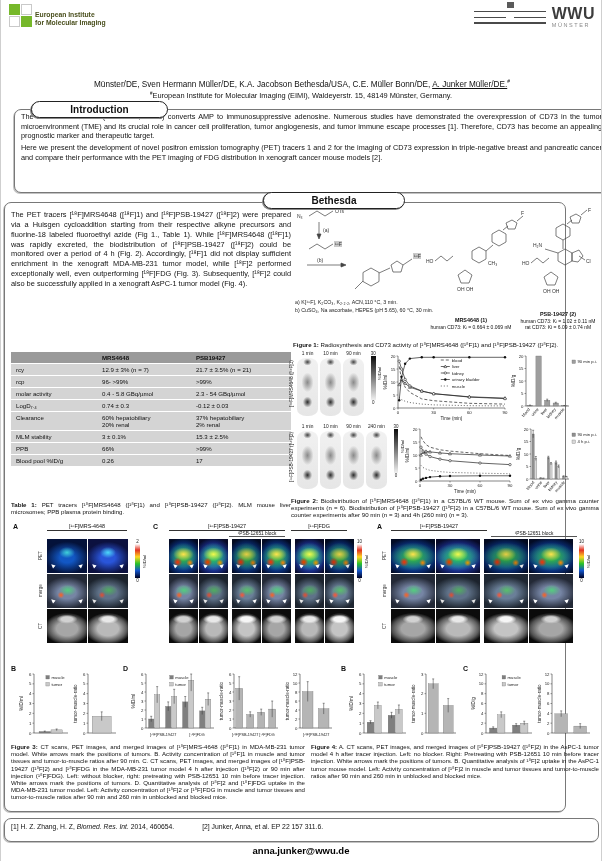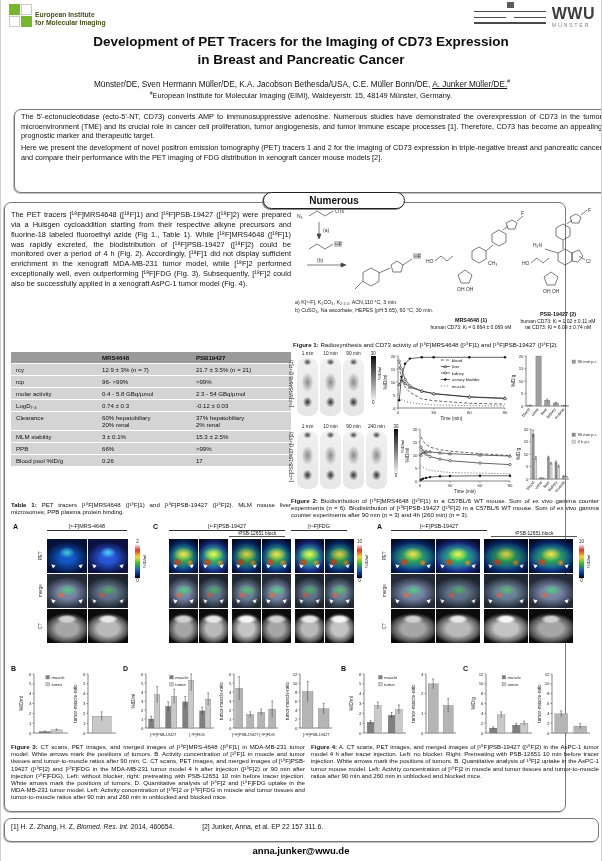--- a/index.html
+++ b/index.html
@@ -124,41 +124,40 @@
         <i class="wl mid"></i>
         <i class="wl"></i>
         <b class="castle"></b>
     </div>
     <div class="wname">
       <span class="wwu-big">WWU</span>
       <span class="wwu-sub">MÜNSTER</span>
     </div>
   </div>
 
-  <div class="title">
-    <div>Development of PET Tracers for the Imaging of CD73 Expression</div>
-    <div>in Breast and Pancreatic Cancer</div>
-  </div>
 
   <div class="authors">
     <br>
     <span>Münster/DE, Sven Hermann Müller/DE, K.A. Jacobson Bethesda/USA, C.E. Müller Bonn/DE, </span><span class="u">A. Junker Müller/DE.</span><sup>#</sup>
   </div>
 
   <div class="affil">
     <sup>#</sup><span>European Institute for Molecular Imaging (EIMI), Waldeyerstr. 15, 48149 Münster, Germany.</span>
   </div>
 
+  <div class="pill" style="left:30px;top:101px;width:135px;">
+    <span>Introduction</span>
+  </div>
   <div class="box" style="left:3px;top:109px;width:595px;height:84px;margin-left:10px;">
     <p class="intro-p">The 5'-ectonucleotidase (ecto-5'-NT, CD73) converts AMP to immunosuppressive adenosine. Numerous studies have demonstrated the overexpression of CD73 in the tumor microenvironment (TME) and its crucial role in cancer cell proliferation, tumor angiogenesis, and tumor immune escape processes [1]. Therefore, CD73 has become an appealing prognostic marker and therapeutic target.</p>
     <p class="intro-p">Here we present the development of novel positron emission tomography (PET) tracers 1 and 2 for the imaging of CD73 expression in triple-negative breast and pancreatic cancer and compare their performance with the PET imaging of FDG distribution in xenograft cancer mouse models [2].</p>
   </div>
 
   <div class="pill" style="left:262px;top:192px;width:140px;">
-    <span>Numerous</span>
+    <span>Bethesda</span>
   </div>
   <div class="box" id="resbox" style="left:3px;top:202px;width:562px;height:610px;">
 
     <div class="res-text">The PET tracers [¹⁸F]MRS4648 ([¹⁸F]1) and [¹⁸F]PSB-19427 ([¹⁸F]2) were prepared via a Huisgen cycloaddition starting from their respective alkyne precursors and fluorine-18 labeled fluoroethyl azide (Fig 1., Table 1). While [¹⁸F]MRS4648 ([¹⁸F]1) was rapidly excreted, the biodistribution of [¹⁸F]PSB-19427 ([¹⁸F]2) could be monitored over a period of 4 h (Fig. 2). Accordingly, [¹⁸F]1 did not display sufficient enrichment in the xenograft MDA-MB-231 tumor model, while [¹⁸F]2 performed exceptionally well, even outperforming [¹⁸F]FDG (Fig. 3). Subsequently, [¹⁸F]2 could also be successfully applied in a xenograft AsPC-1 tumor model (Fig. 4).</div>
 
     <div class="scheme">
       <svg width="306" height="136" viewBox="0 0 306 136">
         <g stroke="#444" stroke-width="0.7" fill="none">
           <polyline points="16,11 24,6 32,11 40,6"></polyline>
           <line x1="26" y1="17" x2="26" y2="31"></line>

